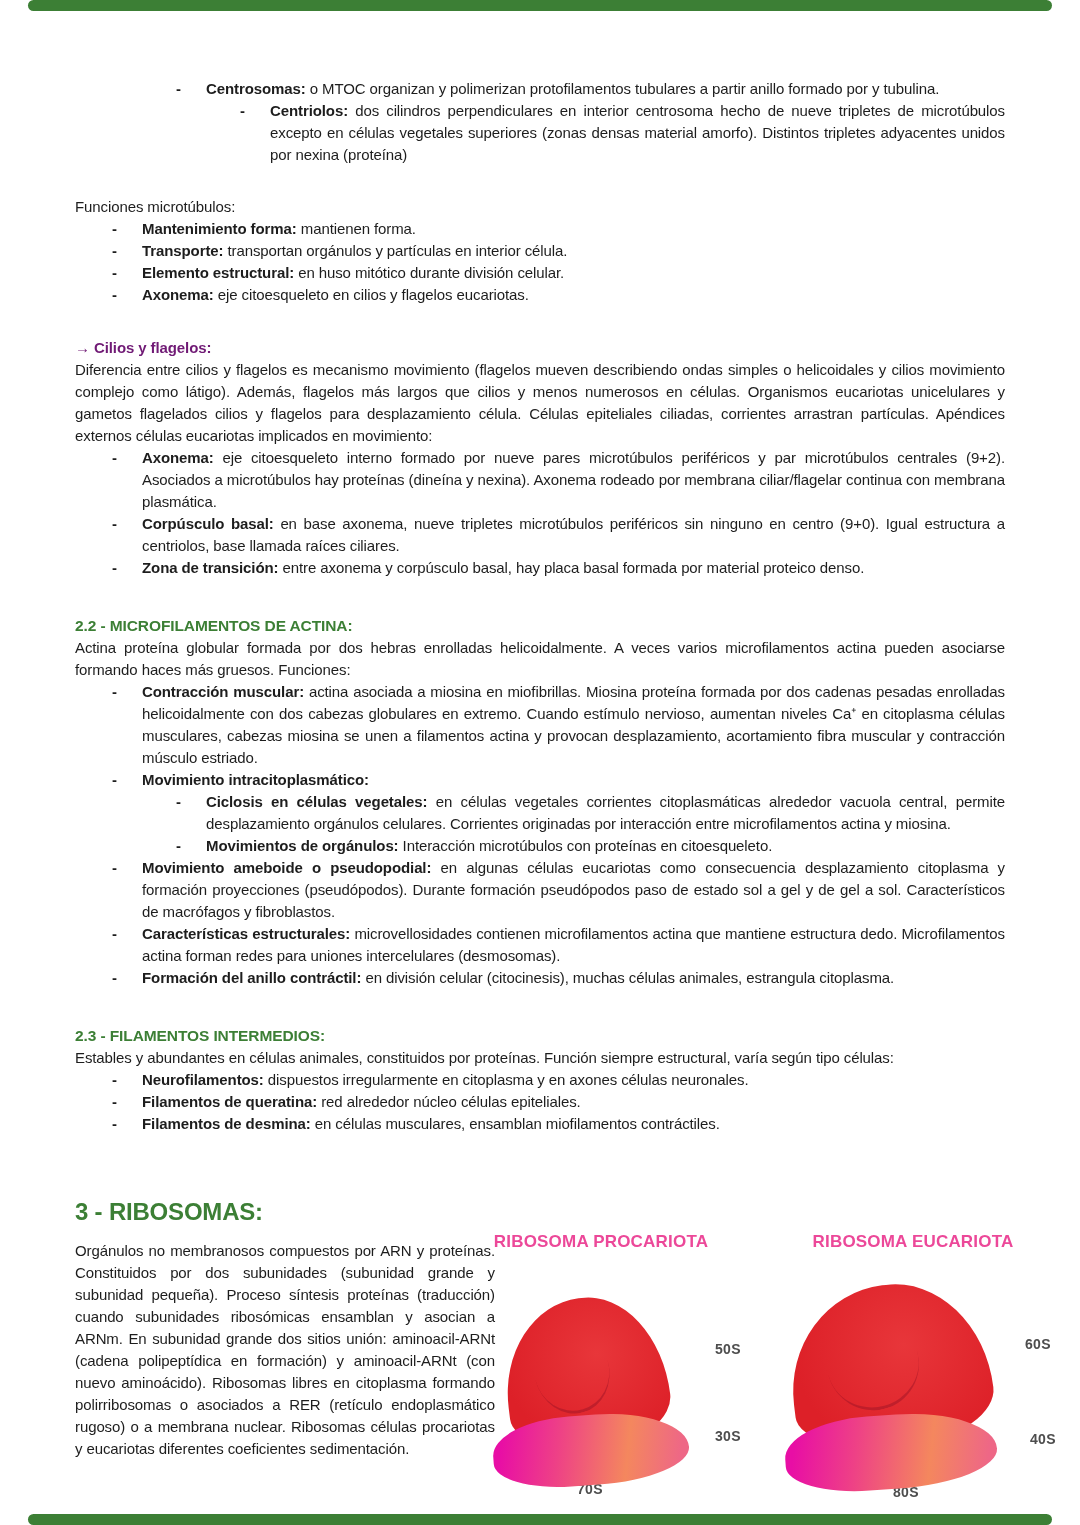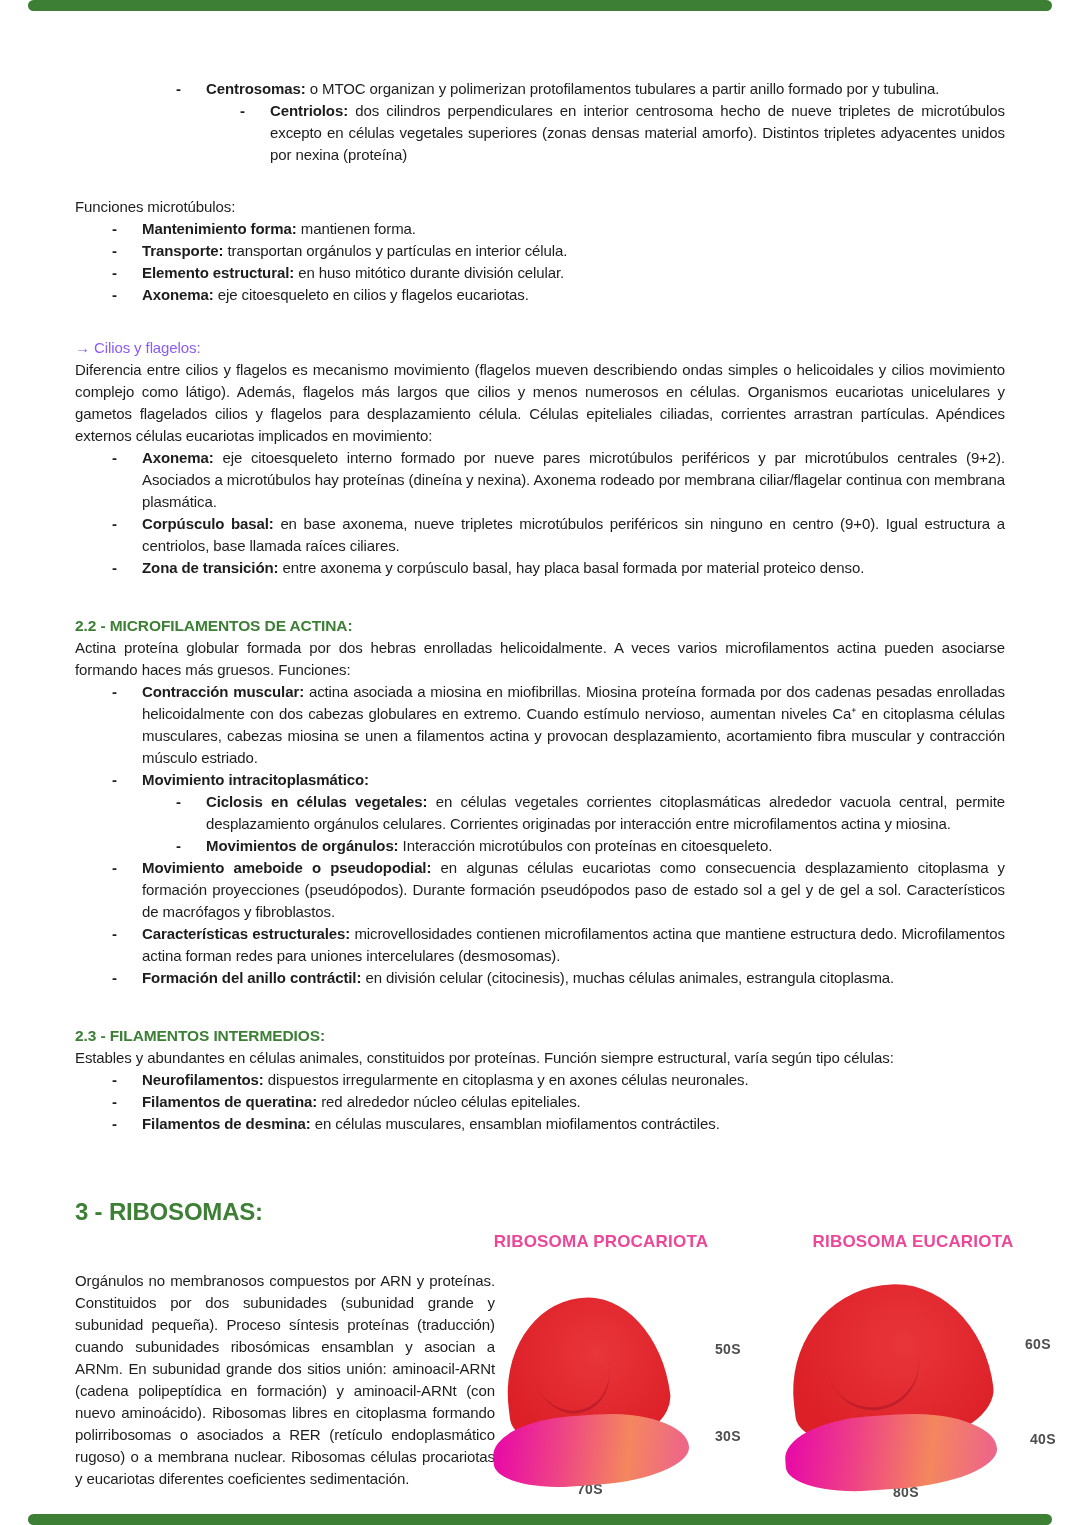--- a/index.html
+++ b/index.html
@@ -22,31 +22,31 @@
   }
   .para { text-align:justify; }
 
   .bullet { display:flex; }
   .bullet .bm { width:30px; flex:none; font-weight:bold; }
   .bullet .bt { flex:1; text-align:justify; }
   .ind1 { margin-left:37px; }
   .ind2 { margin-left:101px; }
   .ind3 { margin-left:165px; }
 
-  .h-plain { font-weight:normal; color:#8b5cf6; }
+  .h-plain { font-weight:bold; color:#701a75; }
   .h-green { font-weight:bold; color:var(--accent-green, #3c7f35); font-size:15.5px;margin-top:36px; }
   .h-big   { font-weight:bold; color:var(--accent-green, #3c7f35); font-size:24px; letter-spacing:-0.2px; }
 
   .mt-block { margin-top:30px; }
   .mt-head  { margin-top:31px; }
   .mt-sec   { margin-top:26px; }
 
   
   .rib-section { position:relative; margin-top:66px; height:330px; }
-  .rib-para { width:420px; margin-top:47px; }
+  .rib-para { width:420px; margin-top:17px; }
   .figure { position:absolute; left:390px; top:22px; width:600px; height:305px; }
   .subfig { position:absolute; top:0; width:290px; height:305px; }
   .subfig.pro { left:20px; }
   .subfig.eu  { left:320px; }
   .fig-title {
     position:absolute; top:8px; width:232px; text-align:center;
     font-weight:bold; font-size:17px; color:#ec4899; letter-spacing:0.2px;
   }
   .blob { position:absolute; }
   .blob-large {

